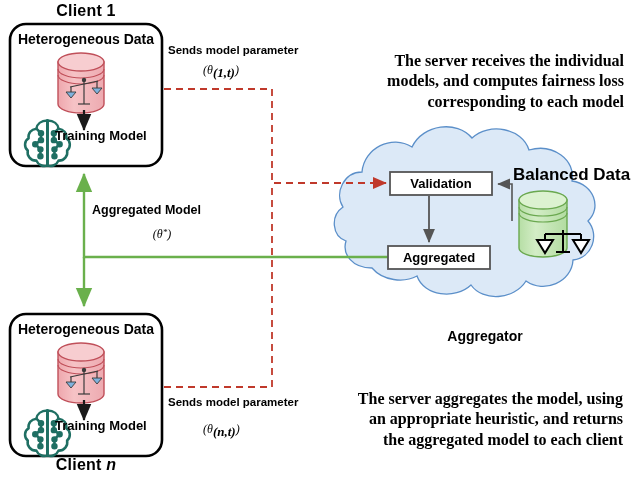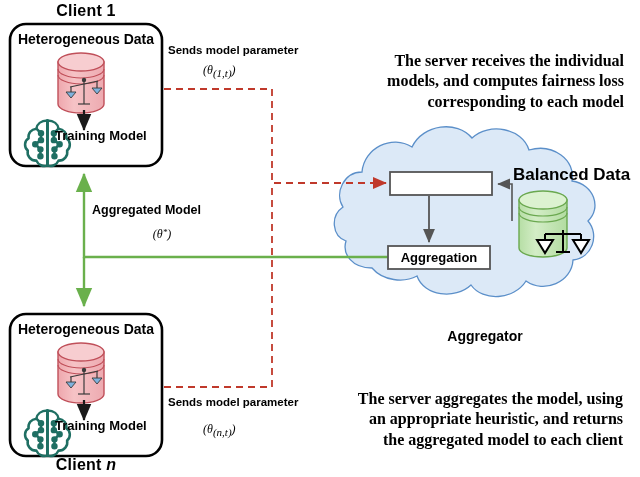--- a/index.html
+++ b/index.html
@@ -17,21 +17,21 @@
 
   .client-title{font-size:16px;font-weight:bold;letter-spacing:.2px;}
   .client-title i{font-style:italic;}
   .box-title{font-size:14px;font-weight:bold;}
   .node-label{font-size:13px;font-weight:bold;}
   .edge-label{font-size:11.5px;font-weight:bold;}
   .small-label{font-size:17px;font-weight:bold;}
   .para{font-size:16px;line-height:1.28;text-align:right;margin-top:11px;}
   .agg-title{font-size:14px;font-weight:bold;}
   .math-lbl{font-size:12px;}
-  .math-sub{font-size:11px;vertical-align:-0.25em;}
+  .math-sub{font-size:13px;vertical-align:-0.25em;font-weight:bold;}
   .math-sup{font-size:9px;vertical-align:0.35em;}
 </style>
 </head>
 <body>
 
 <div id="stage">
 
   <svg class="layer" viewBox="0 0 640 477">
     <defs>
       <marker id="arrRed" markerWidth="9" markerHeight="9" refX="7.5" refY="4" orient="auto">
@@ -203,17 +203,18 @@
 
   <div class="txt edge-label" style="left:92px;top:203px;font-size:12.5px;">Aggregated Model</div>
   <div class="txt math math-lbl ctr" style="left:92px;top:227px;width:140px;">(<span>θ</span><span class="math-sup">*</span>)</div>
 
   <div class="txt serif para" style="left:352px;top:40px;width:272px;white-space:normal;">The server receives the individual models, and computes fairness loss corresponding to each model</div>
 
   <div class="txt serif para" style="left:355px;top:378px;width:268px;white-space:normal;">The server aggregates the model, using an appropriate heuristic, and returns the aggregated model to each client</div>
 
   <div class="txt agg-title ctr" style="left:380px;top:328px;width:210px;">Aggregator</div>
 
-  <div class="txt node-label ctr" style="left:388px;top:250px;width:102px;">Aggregation</div>
+  <div class="txt node-label ctr" style="left:390px;top:176px;width:102px;">Validation</div>
+  <div class="txt node-label ctr" style="left:388px;top:250px;width:102px;">Aggregated</div>
 
   <div class="txt small-label" style="left:513px;top:165px;">Balanced Data</div>
 
 </div>
 
 </body></html>

